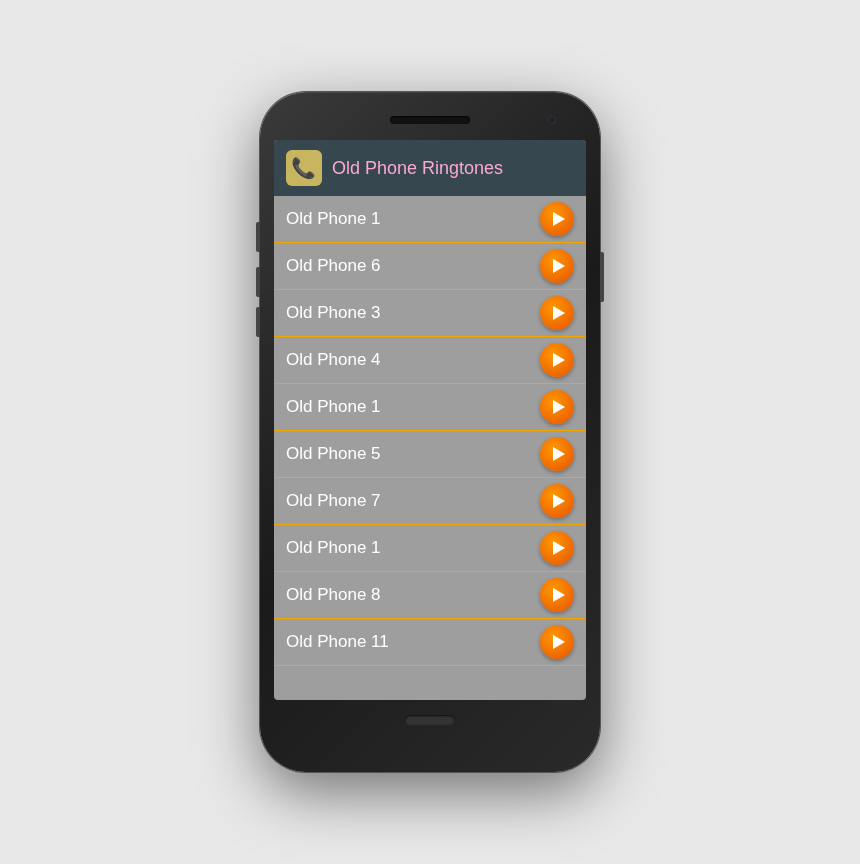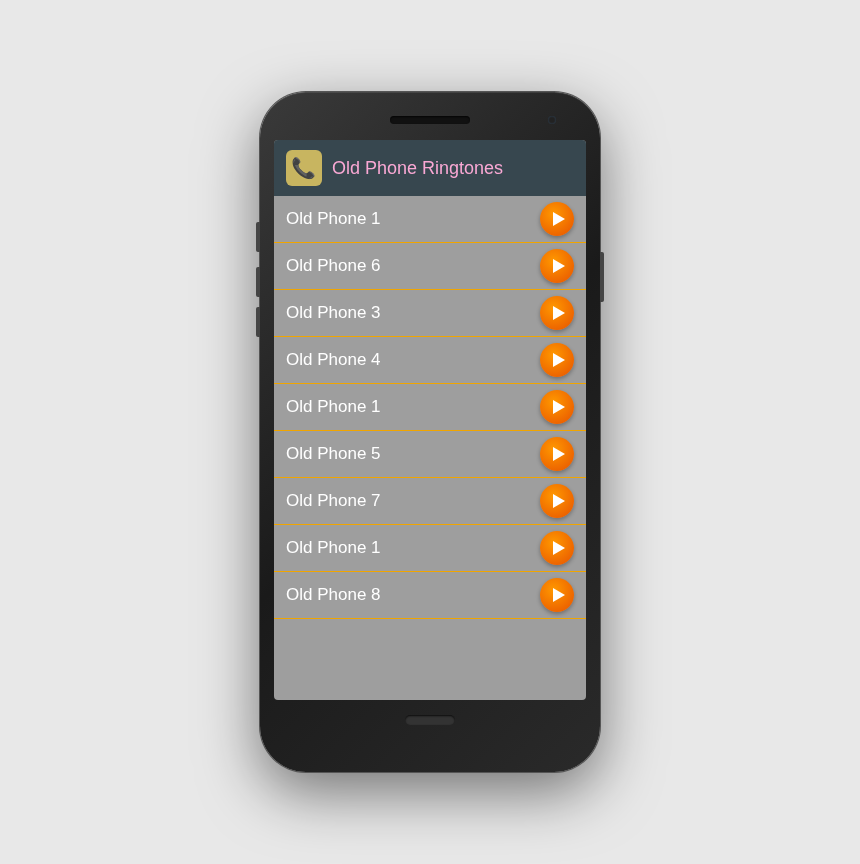--- a/index.html
+++ b/index.html
@@ -259,19 +259,25 @@
           <div class="play-button">
             <div class="play-triangle"></div>
           </div>
         </li>
         <li class="ringtone-item">
           <span class="ringtone-name">Old Phone 8</span>
           <div class="play-button">
             <div class="play-triangle"></div>
           </div>
         </li>
+        <li class="ringtone-item">
+          <span class="ringtone-name">Old Phone 11</span>
+          <div class="play-button">
+            <div class="play-triangle"></div>
+          </div>
+        </li>
       </ul>
   </div>
 
   <div class="phone-bottom-bar">
     <div class="home-button"></div>
   </div>
 </div>
 
 </body></html>

